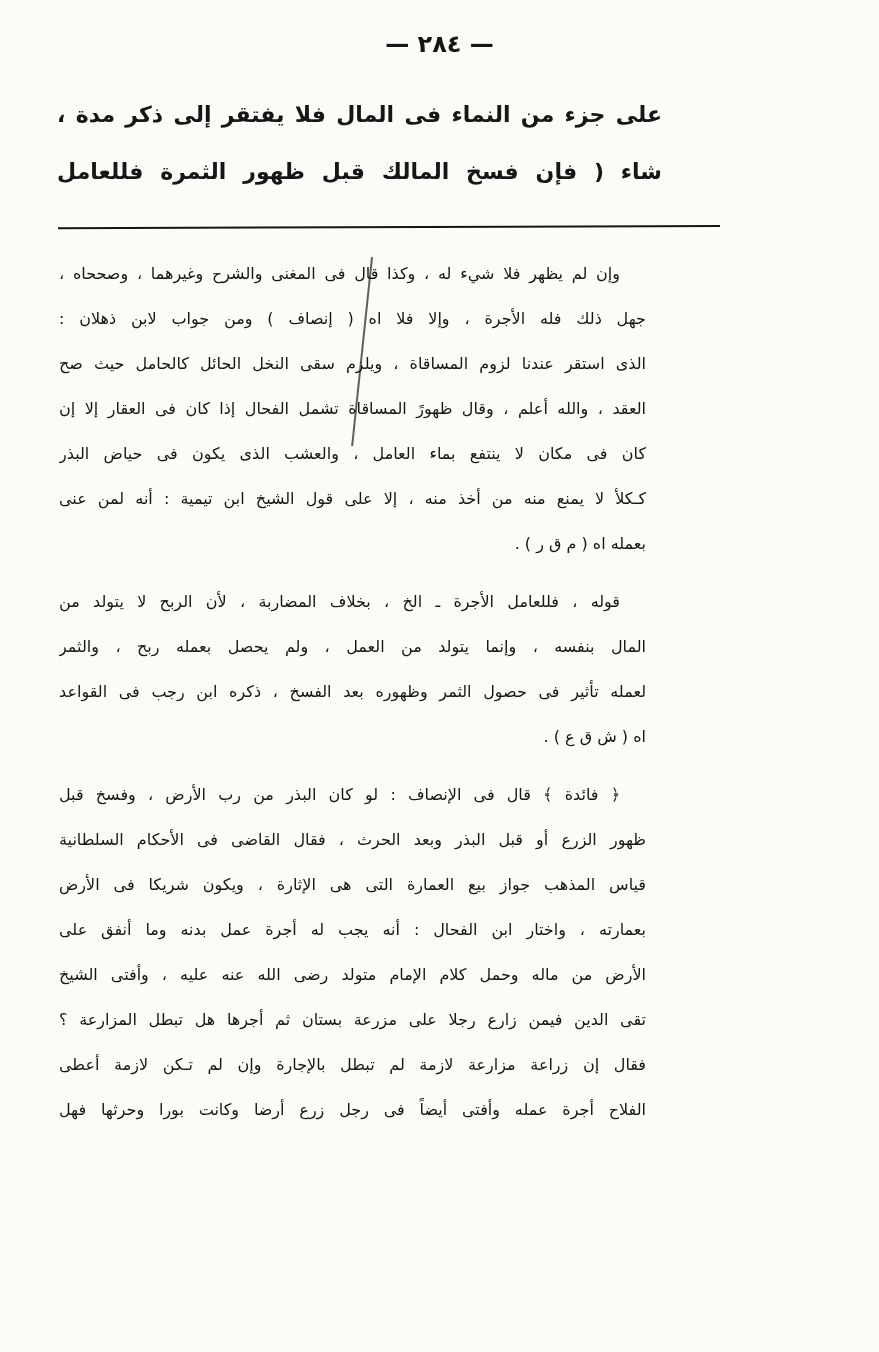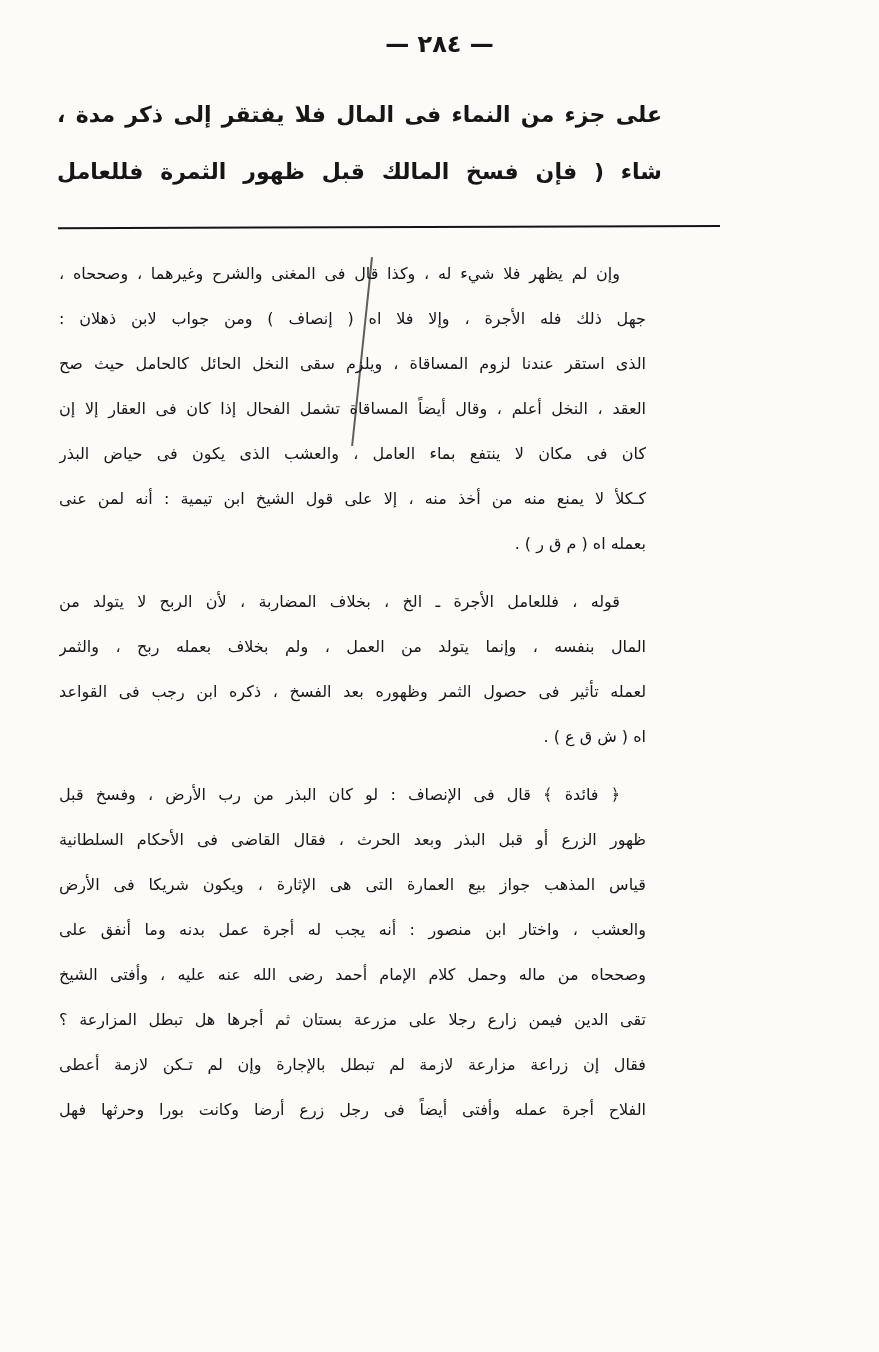--- a/index.html
+++ b/index.html
@@ -90,38 +90,38 @@
 
   <div class="rule"></div>
   <div class="crease"></div>
 
   <div class="commentary">
 
     <div class="para">
       <div class="line indent">وإن لم يظهر فلا شيء له ، وكذا قال فى المغنى والشرح وغيرهما ، وصححاه ،</div>
       <div class="line">جهل ذلك فله الأجرة ، وإلا فلا اه ( إنصاف ) ومن جواب لابن ذهلان :</div>
       <div class="line">الذى استقر عندنا لزوم المساقاة ، ويلزم سقى النخل الحائل كالحامل حيث صح</div>
-      <div class="line">العقد ، النخل أعلم ، وقال أيضاً المساقاة تشمل الفحال إذا كان فى العقار إلا إن</div>
+      <div class="line">العقد ، والله أعلم ، وقال ظهورً المساقاة تشمل الفحال إذا كان فى العقار إلا إن</div>
       <div class="line">كان فى مكان لا ينتفع بماء العامل ، والعشب الذى يكون فى حياض البذر</div>
       <div class="line">كـكلأ لا يمنع منه من أخذ منه ، إلا على قول الشيخ ابن تيمية : أنه لمن عنى</div>
       <div class="line last">بعمله اه ( م ق ر ) .</div>
     </div>
 
     <div class="para">
       <div class="line indent">قوله ، فللعامل الأجرة ـ الخ ، بخلاف المضاربة ، لأن الربح لا يتولد من</div>
-      <div class="line">المال بنفسه ، وإنما يتولد من العمل ، ولم بخلاف بعمله ربح ، والثمر</div>
+      <div class="line">المال بنفسه ، وإنما يتولد من العمل ، ولم يحصل بعمله ربح ، والثمر</div>
       <div class="line">لعمله تأثير فى حصول الثمر وظهوره بعد الفسخ ، ذكره ابن رجب فى القواعد</div>
       <div class="line last">اه ( ش ق ع ) .</div>
     </div>
 
     <div class="para">
       <div class="line indent">﴿ فائدة ﴾ قال فى الإنصاف : لو كان البذر من رب الأرض ، وفسخ قبل</div>
       <div class="line">ظهور الزرع أو قبل البذر وبعد الحرث ، فقال القاضى فى الأحكام السلطانية</div>
       <div class="line">قياس المذهب جواز بيع العمارة التى هى الإثارة ، ويكون شريكا فى الأرض</div>
-      <div class="line">والعشب ، واختار ابن منصور : أنه يجب له أجرة عمل بدنه وما أنفق على</div>
-      <div class="line">وصححاه من ماله وحمل كلام الإمام أحمد رضى الله عنه عليه ، وأفتى الشيخ</div>
+      <div class="line">بعمارته ، واختار ابن الفحال : أنه يجب له أجرة عمل بدنه وما أنفق على</div>
+      <div class="line">الأرض من ماله وحمل كلام الإمام متولد رضى الله عنه عليه ، وأفتى الشيخ</div>
       <div class="line">تقى الدين فيمن زارع رجلا على مزرعة بستان ثم أجرها هل تبطل المزارعة ؟</div>
       <div class="line">فقال إن زراعة مزارعة لازمة لم تبطل بالإجارة وإن لم تـكن لازمة أعطى</div>
       <div class="line">الفلاح أجرة عمله وأفتى أيضاً فى رجل زرع أرضا وكانت بورا وحرثها فهل</div>
     </div>
 
   </div>
 </div>
 
 </body></html>

